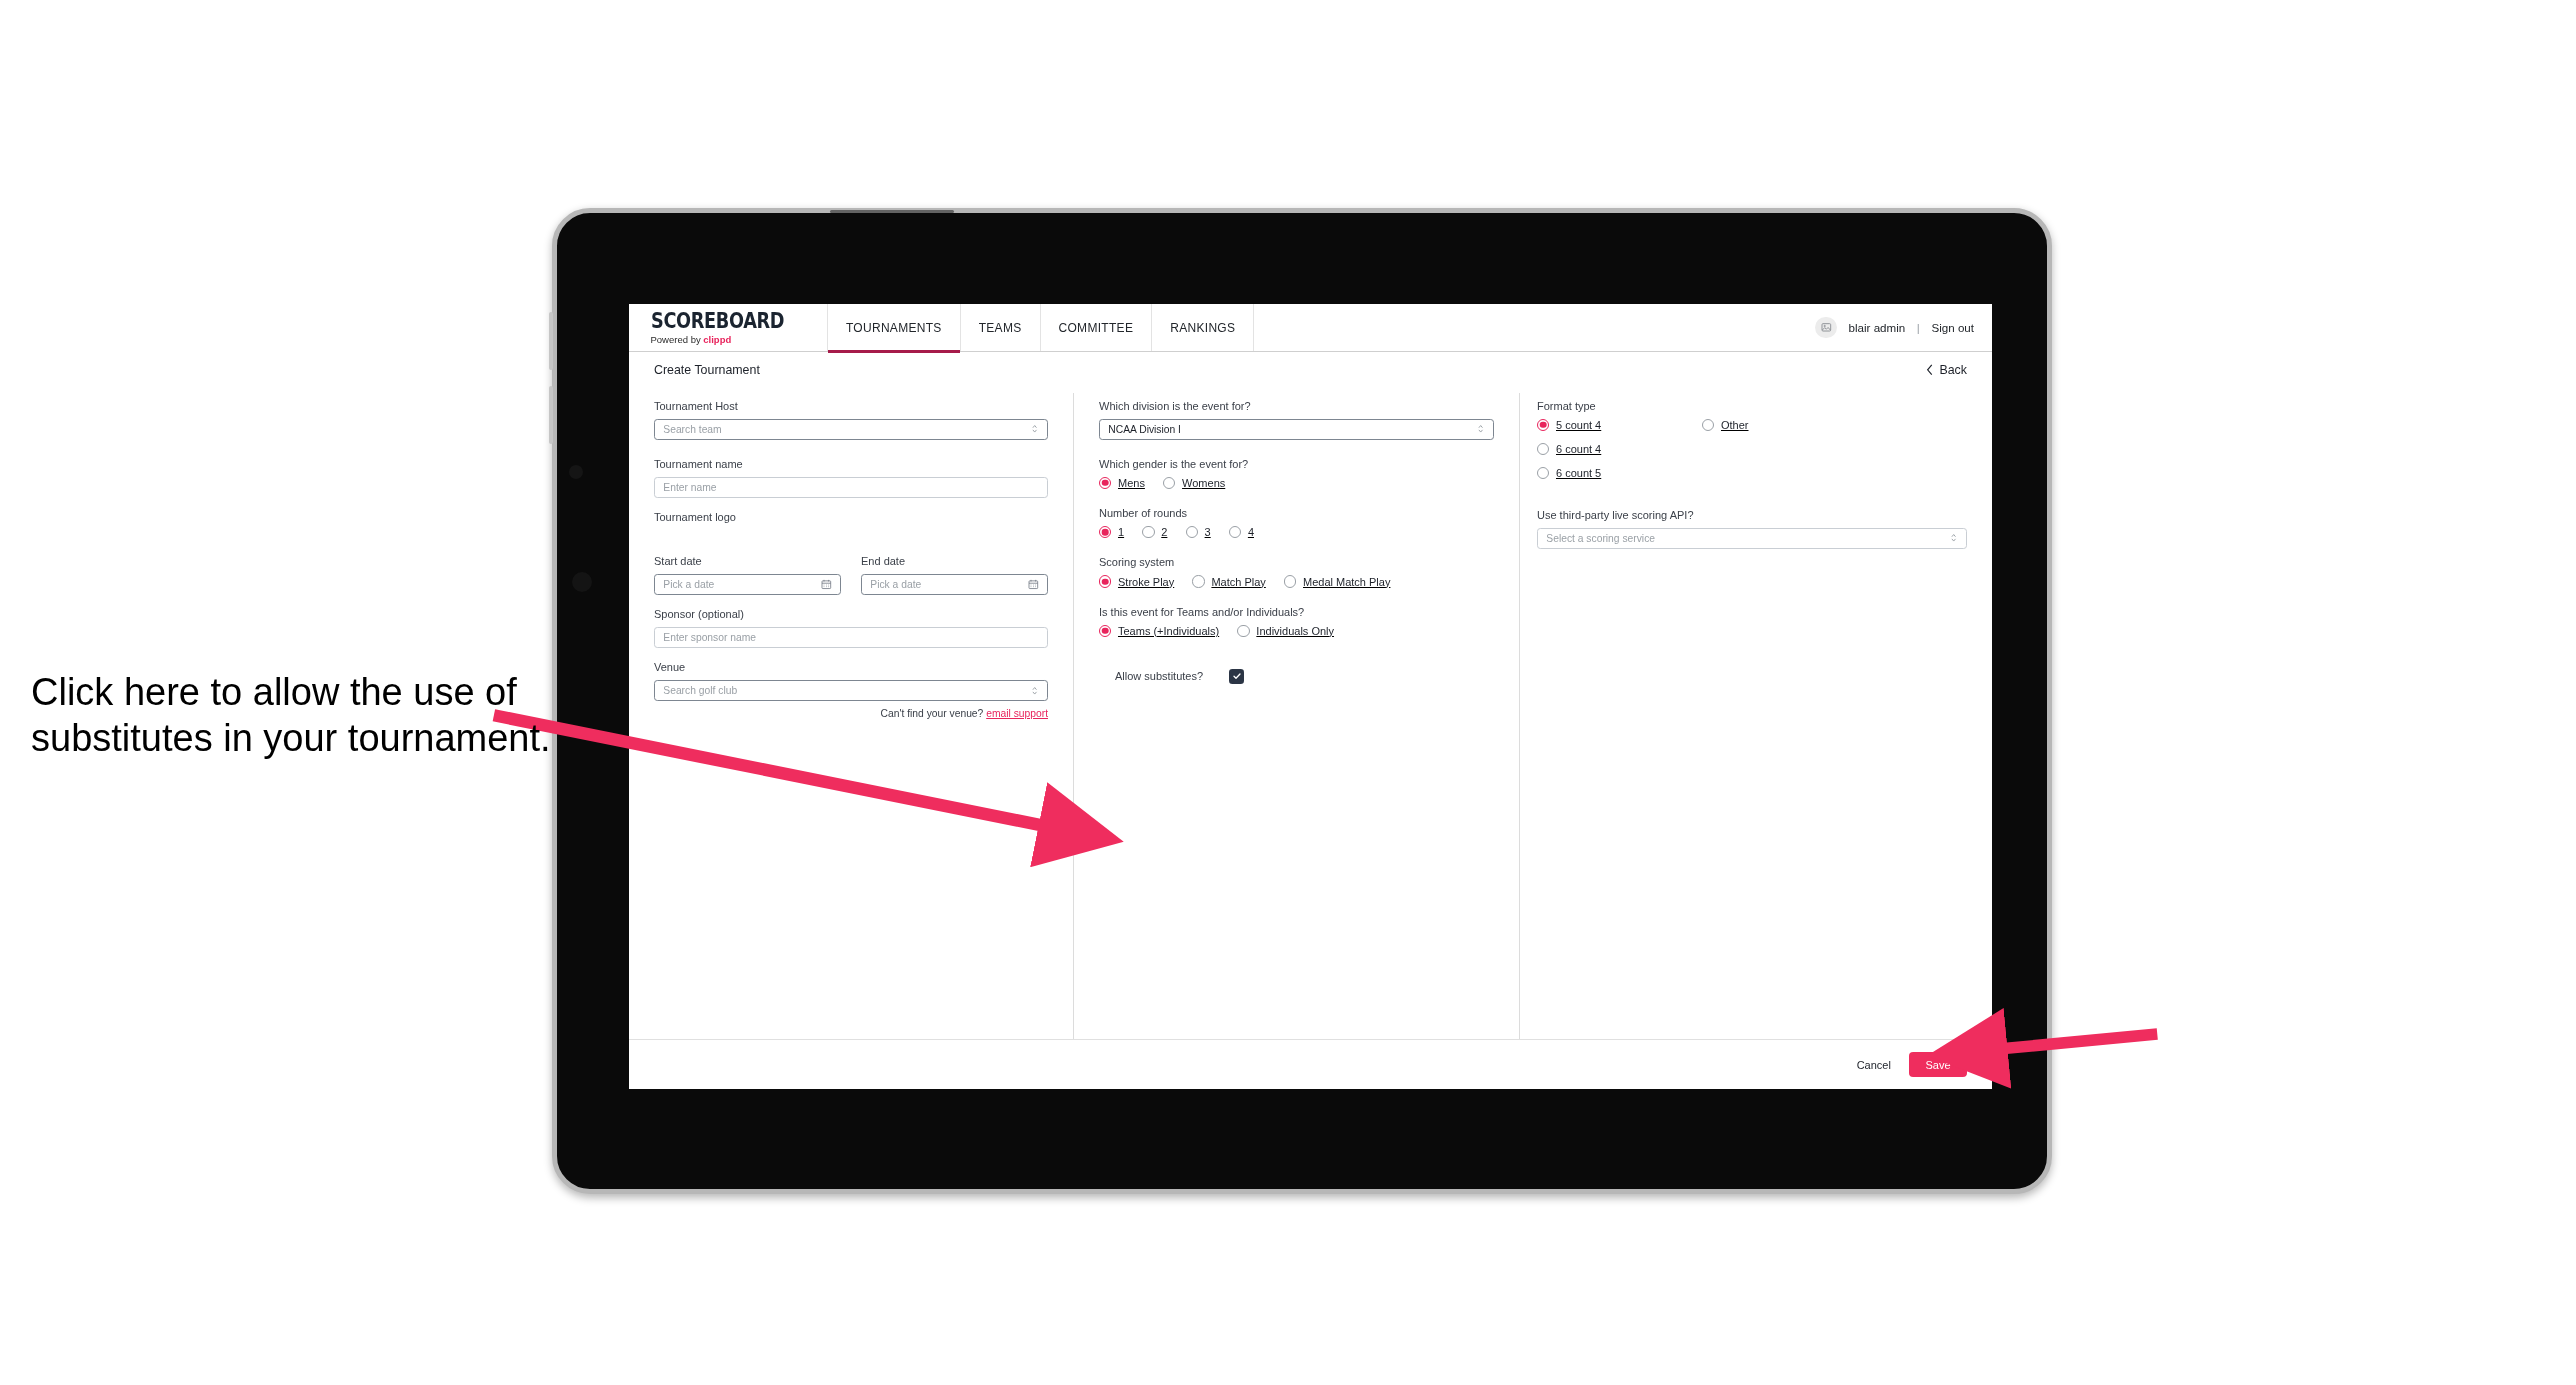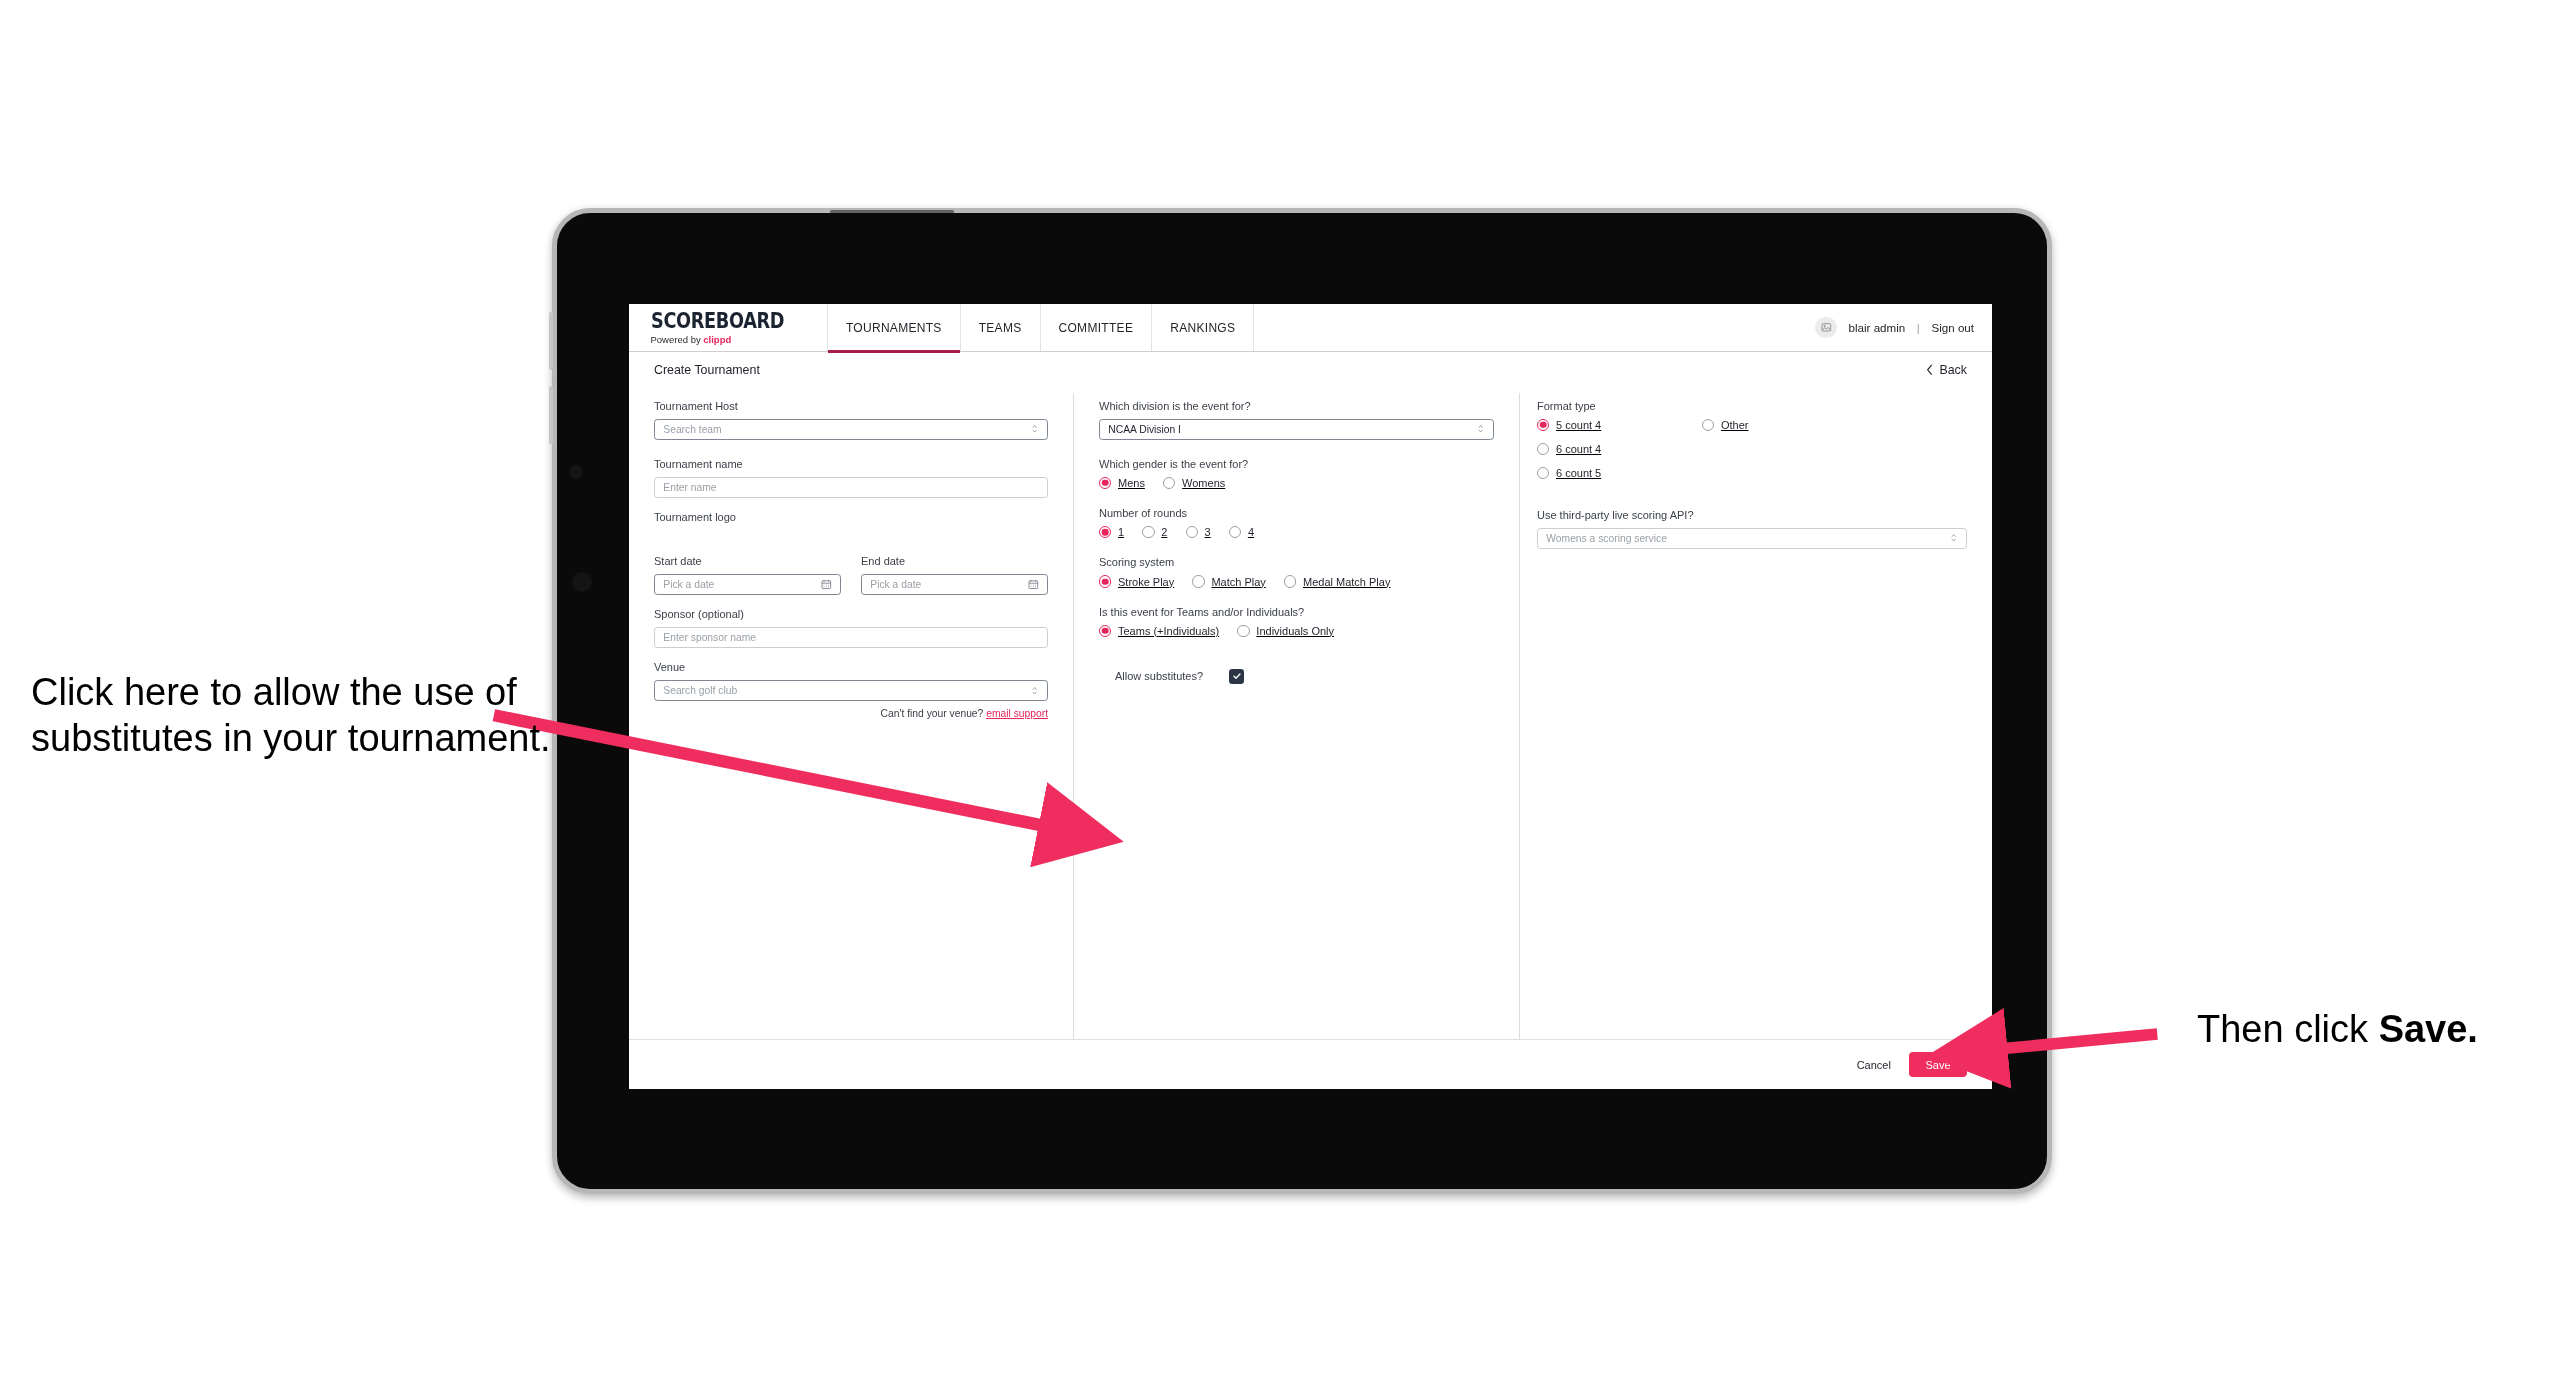--- a/index.html
+++ b/index.html
@@ -470,21 +470,21 @@
               <span class="radio"></span>
               <span class="radio-label">Other</span>
             </div>
           </div>
         </div>
 
         <div class="gap-m"></div>
 
         <div class="lbl">Use third-party live scoring API?</div>
         <div class="field light">
-          <span>Womens a scoring service</span>
+          <span>Select a scoring service</span>
           <span class="spin">
             <svg width="7.4" height="11.6" viewBox="0 0 10 16" fill="none" stroke="currentColor" stroke-width="1.3">
                 <path d="M2.5 6.5L5 3.5l2.5 3"></path>
                 <path d="M2.5 9.5L5 12.5l2.5-3"></path>
               </svg>
           </span>
         </div>
       </div>
     </div>
 
@@ -498,16 +498,15 @@
     <defs>
       <marker id="ah" markerWidth="7" markerHeight="7" refX="2.2" refY="3.5" orient="auto">
         <path d="M0,0 L7,3.5 L0,7 z" fill="#ef2d5e"></path>
       </marker>
     </defs>
     <line x1="598" y1="866" x2="1290" y2="1005" stroke="#ef2d5e" stroke-width="15" marker-end="url(#ah)"></line>
     <line x1="2612" y1="1252" x2="2400" y2="1272" stroke="#ef2d5e" stroke-width="14" marker-end="url(#ah)"></line>
   </svg>
 
   <div class="anno anno-left">Click here to allow the use of substitutes in your tournament.</div>
-  <div class="anno anno-right"><span>Then click </span><b>Save.</b></div>
 
 </div>
 
 
 </body></html>

